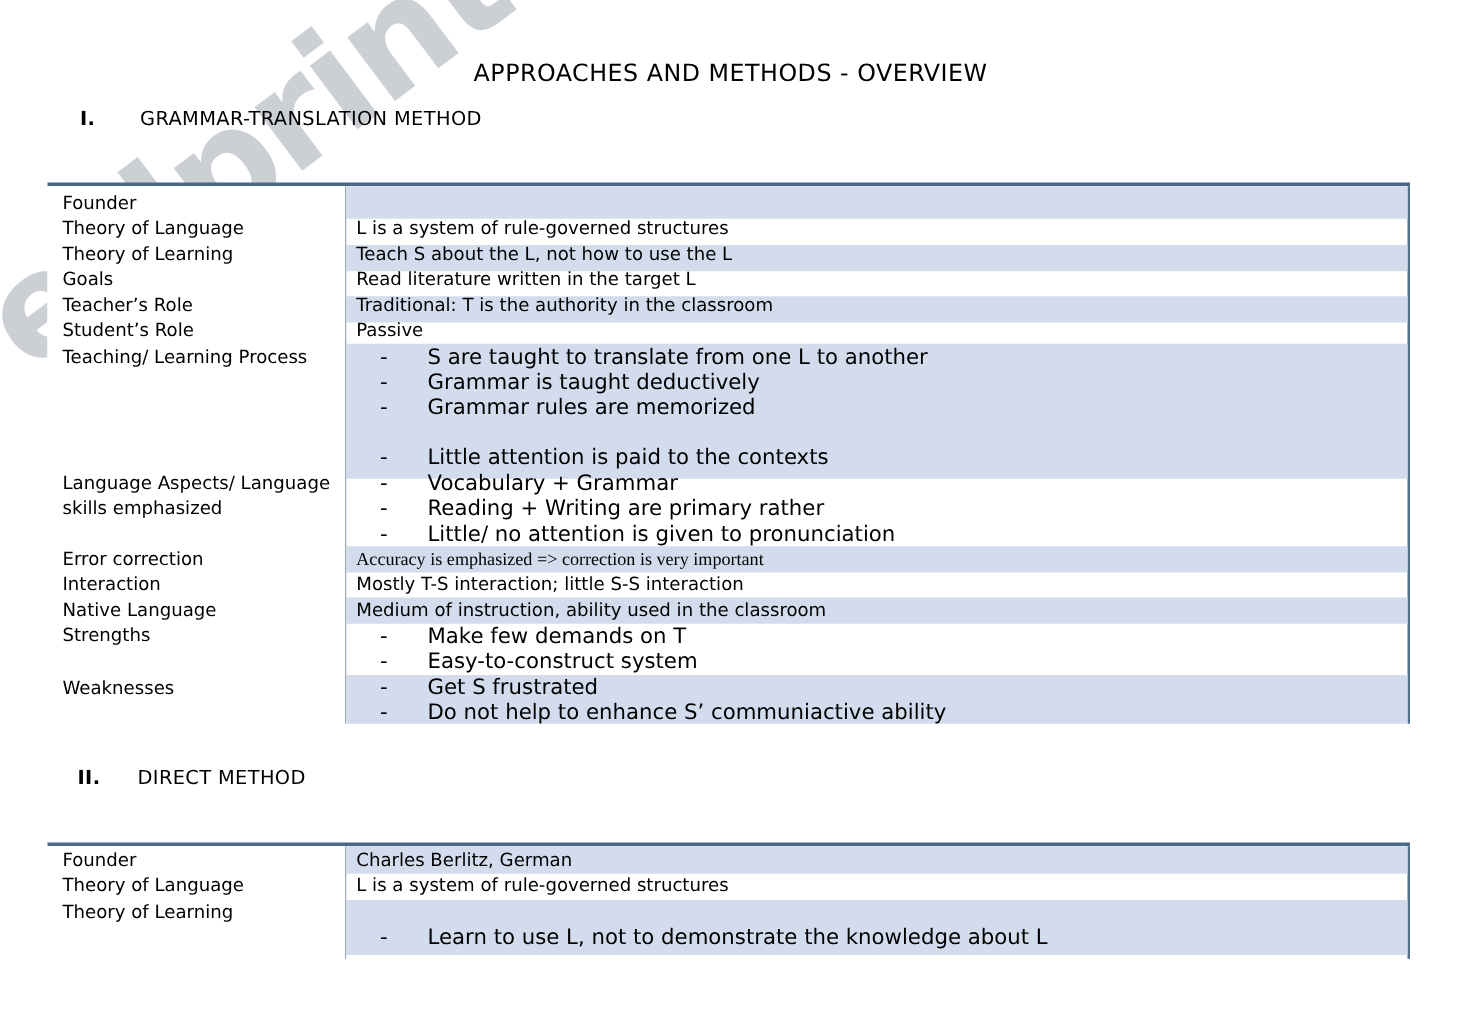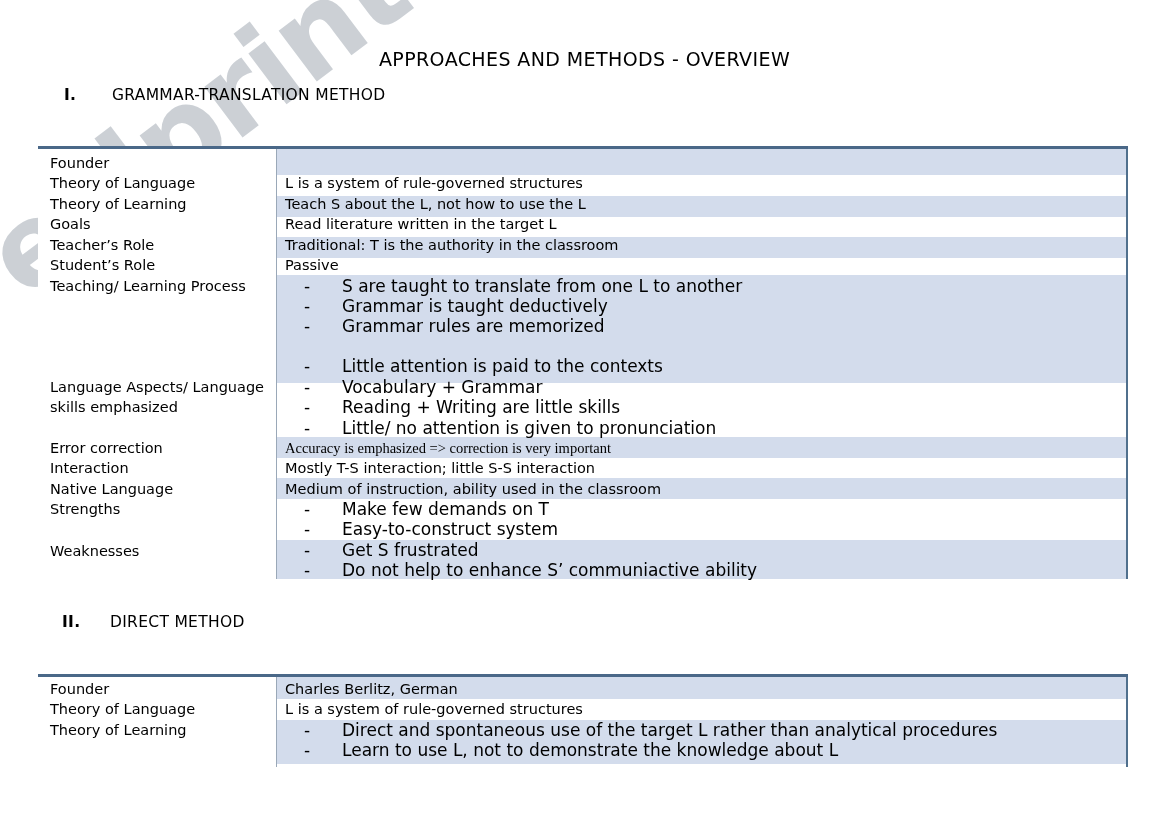--- a/index.html
+++ b/index.html
@@ -193,21 +193,21 @@
         <div class="val" style="top:65px;">Read literature written in the target L</div>
         <div class="val" style="top:86px;">Traditional: T is the authority in the classroom</div>
         <div class="val" style="top:106px;">Passive</div>
 
         <div class="bullet" style="top:127px;"><span class="dash">-</span><span>S are taught to translate from one L to another</span></div>
         <div class="bullet" style="top:147px;"><span class="dash">-</span><span>Grammar is taught deductively</span></div>
         <div class="bullet" style="top:167px;"><span class="dash">-</span><span>Grammar rules are memorized</span></div>
         <div class="bullet" style="top:207px;"><span class="dash">-</span><span>Little attention is paid to the contexts</span></div>
 
         <div class="bullet" style="top:228px;"><span class="dash">-</span><span>Vocabulary + Grammar</span></div>
-        <div class="bullet" style="top:248px;"><span class="dash">-</span><span>Reading + Writing are little skills</span></div>
+        <div class="bullet" style="top:248px;"><span class="dash">-</span><span>Reading + Writing are primary rather</span></div>
         <div class="bullet" style="top:269px;"><span class="dash">-</span><span>Little/ no attention is given to pronunciation</span></div>
 
         <div class="val" style="top:289px;font-family:Liberation Serif, serif;">Accuracy is emphasized =&gt; correction is very important</div>
         <div class="val" style="top:309px;">Mostly T-S interaction; little S-S interaction</div>
         <div class="val" style="top:330px;">Medium of instruction, ability used in the classroom</div>
 
         <div class="bullet" style="top:350px;"><span class="dash">-</span><span>Make few demands on T</span></div>
         <div class="bullet" style="top:370px;"><span class="dash">-</span><span>Easy-to-construct  system</span></div>
 
         <div class="bullet" style="top:391px;"><span class="dash">-</span><span>Get S frustrated</span></div>
@@ -230,19 +230,18 @@
       <div class="col-left">
         <div class="lbl" style="top:2px;">Founder</div>
         <div class="lbl" style="top:22px;">Theory of Language</div>
         <div class="lbl" style="top:43px;">Theory of Learning</div>
       </div>
 
       <div class="col-right" style="border:0;background:none;">
         <div class="val" style="top:2px;">Charles Berlitz, German</div>
         <div class="val" style="top:22px;">L  is a system of rule-governed structures</div>
 
-        <div class="bullet" style="top:43px;"><span class="dash">-</span><span>Direct and spontaneous use of the target L rather than analytical procedures</span></div>
         <div class="bullet" style="top:63px;"><span class="dash">-</span><span>Learn to use L, not to demonstrate the knowledge about L</span></div>
       </div>
     </div>
   </div>
 
 </div>
 
 </body></html>

